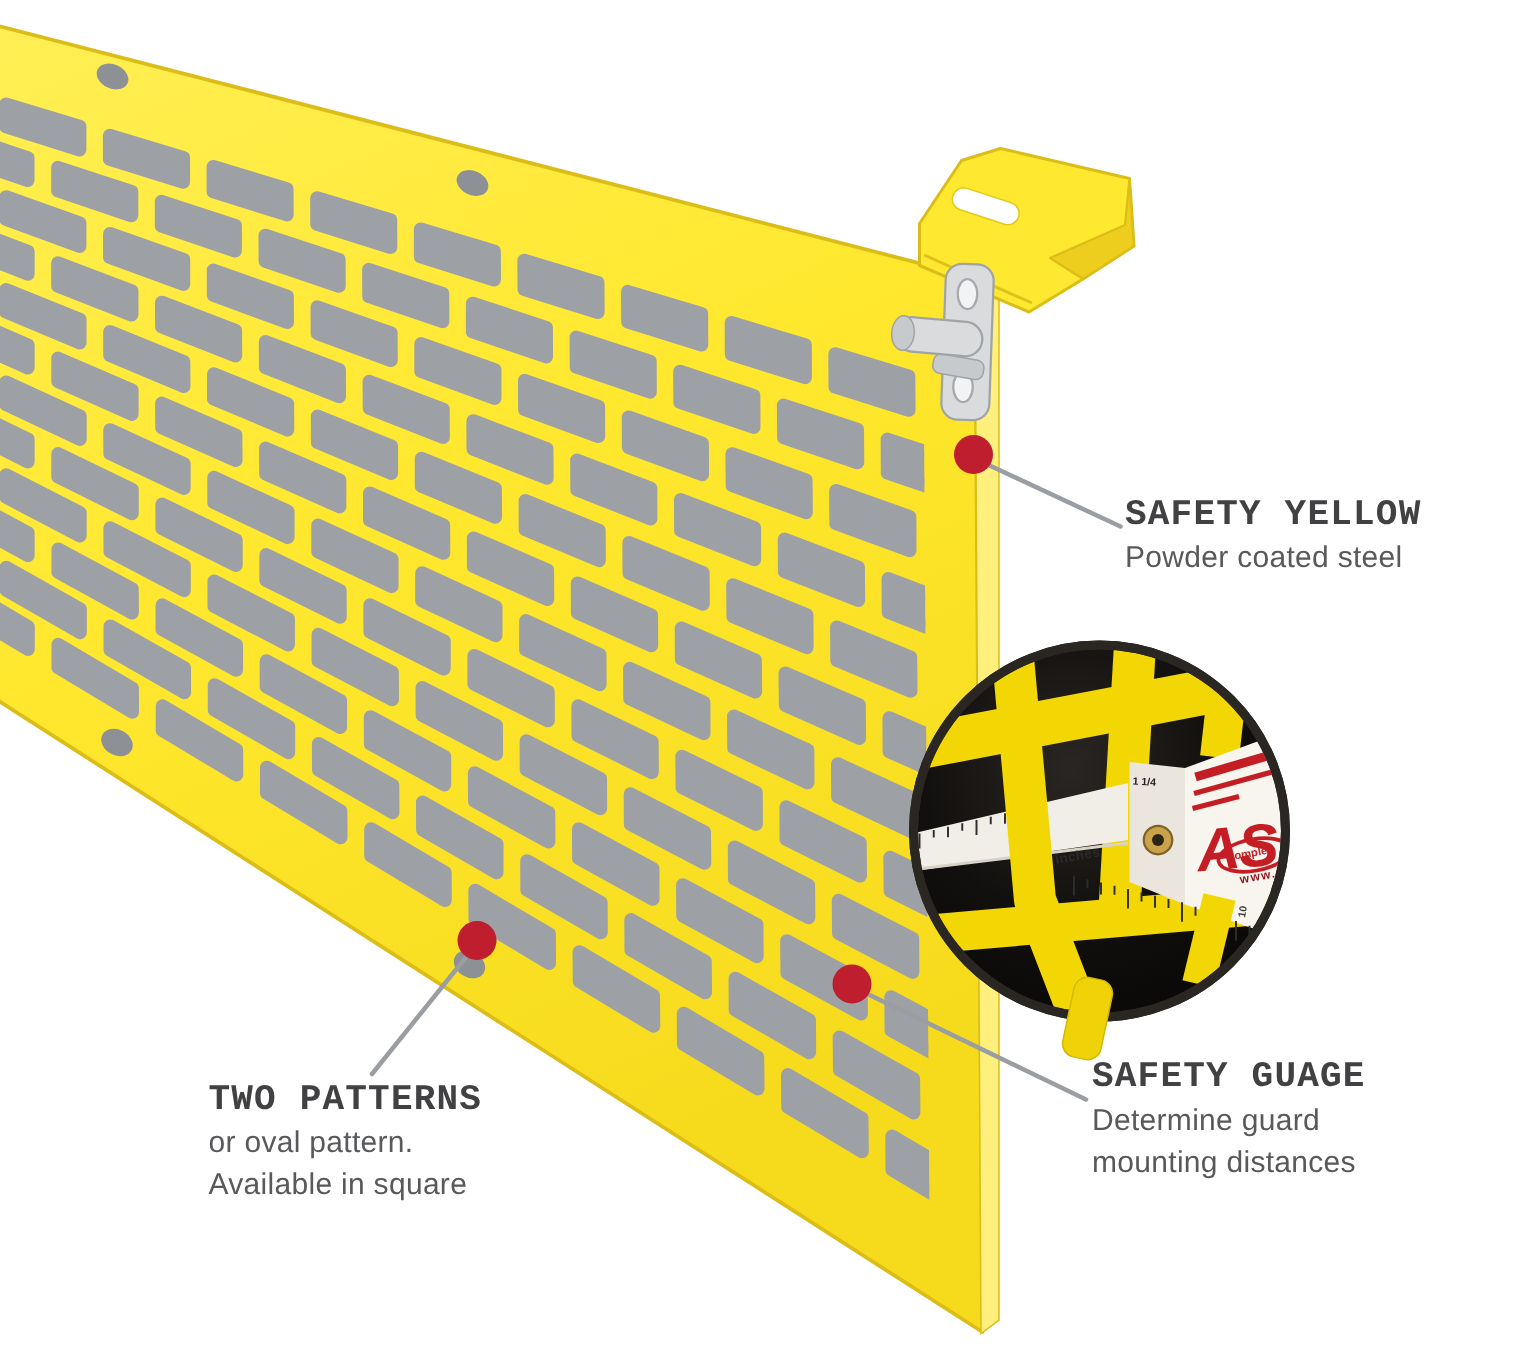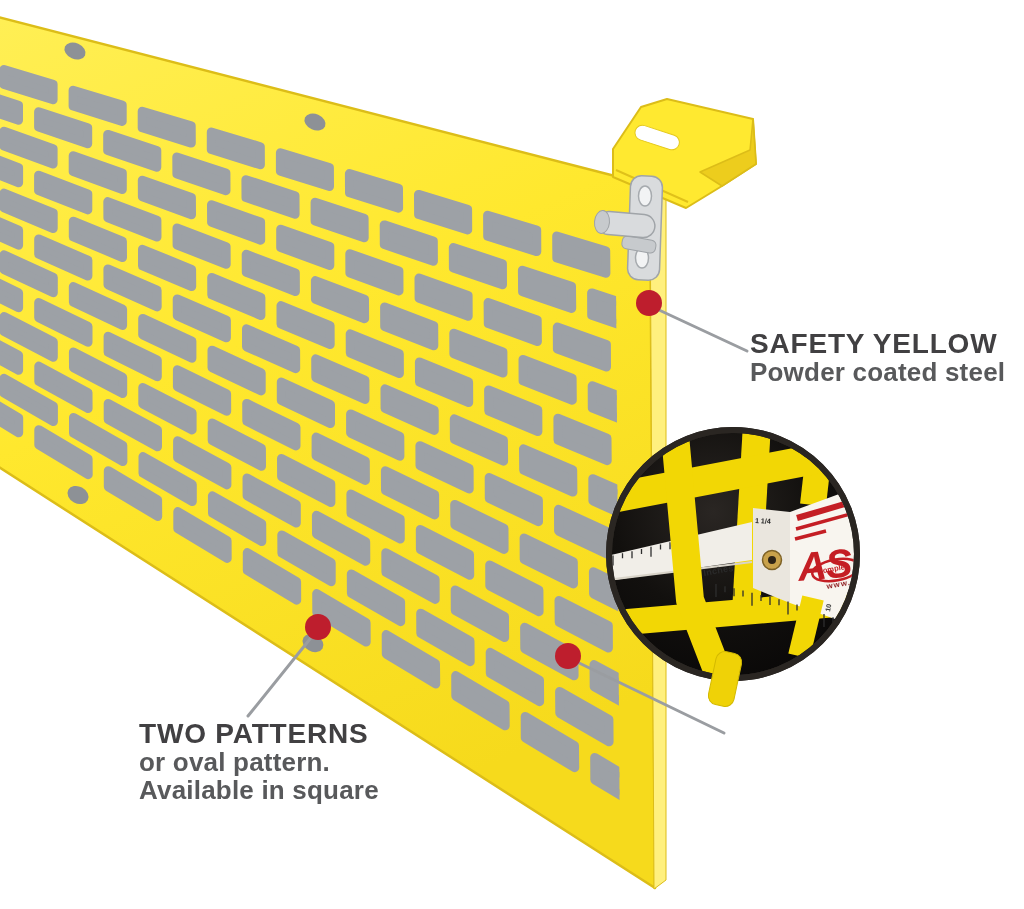--- a/index.html
+++ b/index.html
@@ -35,22 +35,22 @@
   .grommet-inner{fill:#2E2416;}
   .tab{fill:#EFD207;stroke:#D3B900;stroke-width:1;}
   .t-inches{font:700 9px "Liberation Sans",sans-serif;fill:#2A2A2A;letter-spacing:.3px;}
   .t-frac{font:700 7px "Liberation Sans",sans-serif;fill:#222;}
   .t-num{font:700 7px "Liberation Sans",sans-serif;fill:#3A3A3A;}
   .t-as{font:italic 700 40px "Liberation Sans",sans-serif;fill:var(--logo-red);letter-spacing:-1px;}
   .t-tag{font:700 7.5px "Liberation Sans",sans-serif;fill:var(--logo-red);}
   .t-www{font:700 8px "Liberation Sans",sans-serif;fill:#8E1B1F;letter-spacing:1px;}
   
   .callout{position:absolute;}
-  .co-title{font-size:28px;font-weight:700;letter-spacing:.8px;color:var(--title-text);line-height:28px;white-space:nowrap;}
-  .co-line{font-size:26px;font-weight:700;letter-spacing:.2px;color:var(--body-text);line-height:28px;white-space:nowrap;}
+  .co-title{font-size:24px;font-weight:700;letter-spacing:.8px;color:var(--title-text);line-height:28px;white-space:nowrap;font-family:Liberation Mono, monospace;}
+  .co-line{font-size:20px;font-weight:400;letter-spacing:.2px;color:var(--body-text);line-height:28px;white-space:nowrap;}
 </style>
 </head>
 <body>
 
 <div class="canvas">
 
 <svg width="1024" height="909" viewBox="0 0 1024 909">
   <defs>
     <linearGradient id="panelGrad" x1="0" y1="0" x2="0.35" y2="1">
       <stop offset="0" stop-color="#FFEF55"></stop>
@@ -307,14 +307,19 @@
 
 <div class="callout" style="left:750px;top:330px;">
   <div class="co-title">SAFETY YELLOW</div>
   <div class="co-line">Powder coated steel</div>
 </div>
 <div class="callout" style="left:139px;top:720px;">
   <div class="co-title">TWO PATTERNS</div>
   <div class="co-line">or oval pattern.</div>
   <div class="co-line">Available in square</div>
 </div>
-
+<div class="callout" style="left:728px;top:705px;">
+  <div class="co-title">SAFETY GUAGE</div>
+  <div class="co-line">Determine guard</div>
+  <div class="co-line">mounting distances</div>
 </div>
 
+</div>
+
 </body></html>

